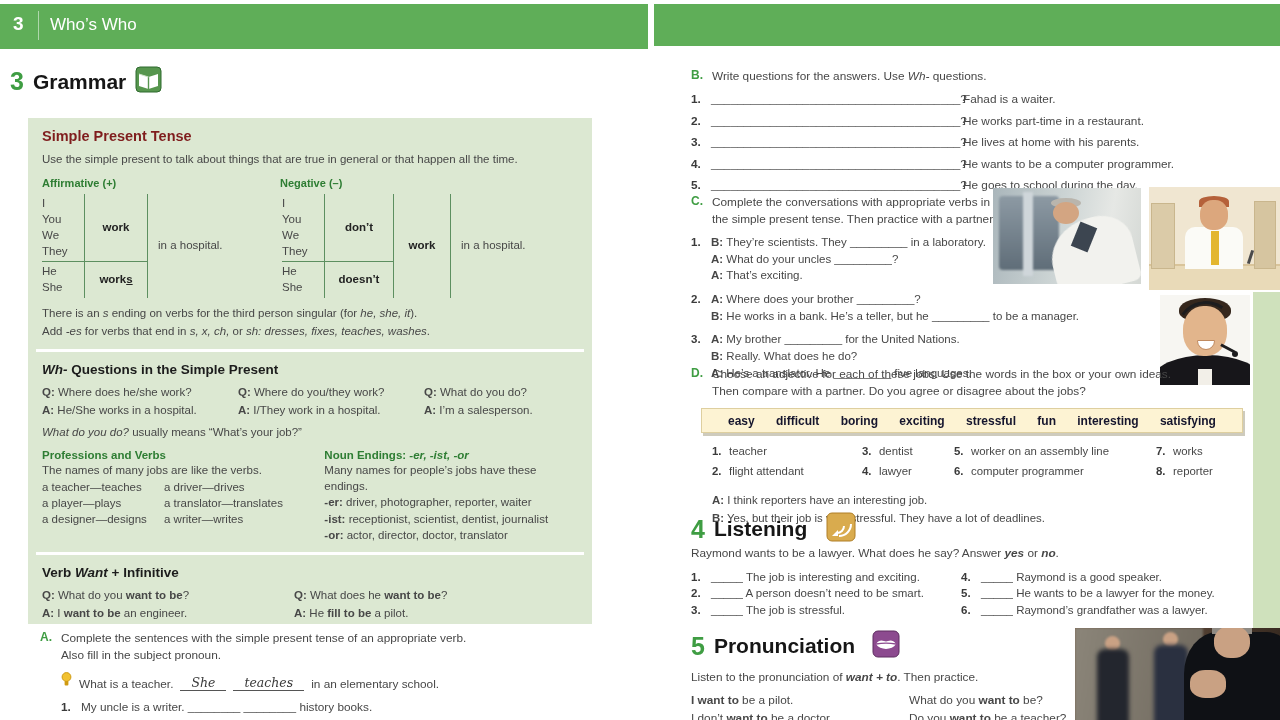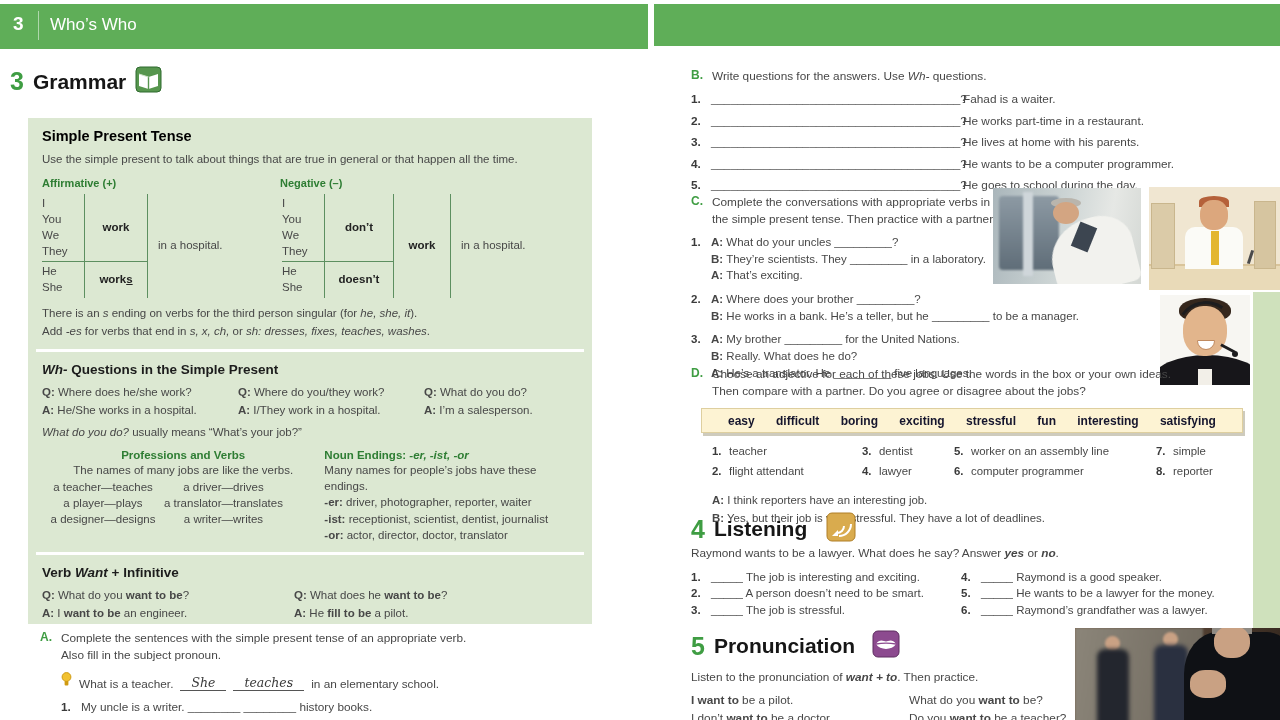--- a/index.html
+++ b/index.html
@@ -16,21 +16,21 @@
 
   
   .sec-head{position:absolute;display:flex;align-items:center;gap:9px;}
   .sec-num{font-size:25px;font-weight:bold;color:#3f9d43;}
   .sec-title{font-size:21px;font-weight:bold;color:#161616;}
   .icon{display:inline-block;}
 
   
   .panel{position:absolute;left:28px;top:118px;width:564px;height:506px;background:#dce8d2;
          padding:7px 14px;box-sizing:border-box;font-size:11.5px;line-height:1.35;}
-  .p-h1{font-size:14.5px;font-weight:bold;color:#000000;margin:2px 0 5px;}
+  .p-h1{font-size:14.5px;font-weight:bold;color:#7f1d1d;margin:2px 0 5px;}
   .p-h2{font-size:13.5px;font-weight:bold;color:#1c1c1c;margin:4px 0 6px;}
   .p-intro{margin-bottom:9px;}
   .labels{display:flex;margin-bottom:3px;}
   .labels span{font-weight:bold;color:#2e7d33;font-size:11px;}
   .labels .l1{width:238px;}
   .tables{display:flex;gap:24px;margin-bottom:8px;}
   .gt{display:flex;}
   .gt-row{display:flex;}
   .gt-row.top{border-bottom:1px solid #5d8f60;}
   .gt-p{width:42px;white-space:pre-line;line-height:16px;padding:1px 0 2px;}
@@ -218,21 +218,21 @@
         <div><b>A:</b>  I/They work in a hospital.</div>
       </div>
       <div class="qa-col">
         <div><b>Q:</b>  What do you do?</div>
         <div><b>A:</b>  I’m a salesperson.</div>
       </div>
     </div>
     <div class="p-note"><i>What do you do?</i> usually means “What’s your job?”</div>
 
     <div class="prof-row">
-      <div style="width:288px;text-align:center;">
+      <div style="width:288px;">
         <div class="g-head">Professions and Verbs</div>
         <div>The names of many jobs are like the verbs.</div>
         <div class="pair-cols">
           <div style="width:122px;">
             <div>a teacher—teaches</div>
             <div>a player—plays</div>
             <div>a designer—designs</div>
           </div>
           <div>
             <div>a driver—drives</div>
@@ -328,22 +328,22 @@
 
     <div class="ex exc">
       <div class="ex-head">
         <span class="ex-label">C.</span>
         <span class="ex-text">Complete the conversations with appropriate verbs in
 the simple present tense. Then practice with a partner.</span>
       </div>
       <div class="conv">
         <span class="num">1.</span>
         <span>
+          <div><b>B:</b> They’re scientists. They _________ in a laboratory.</div>
           <div><b>A:</b> What do your uncles _________?</div>
-          <div><b>B:</b> They’re scientists. They _________ in a laboratory.</div>
           <div><b>A:</b> That’s exciting.</div>
         </span>
       </div>
       <div class="conv">
         <span class="num">2.</span>
         <span style="width:520px;">
           <div><b>A:</b> Where does your brother _________?</div>
           <div style="width:520px;"><b>B:</b> He works in a bank. He’s a teller, but he _________ to be a manager.</div>
         </span>
       </div>
@@ -422,21 +422,21 @@
         <div class="job">
             <span class="num">5.</span>
             <span>worker on an assembly line</span>
           </div>
         <div class="job">
             <span class="num">6.</span>
             <span>computer programmer</span>
           </div>
         <div class="job">
             <span class="num">7.</span>
-            <span>simple</span>
+            <span>works</span>
           </div>
         <div class="job">
             <span class="num">8.</span>
             <span>reporter</span>
           </div>
       </div>
       <div class="d-dialog">
         <div><b>A:</b>  I think reporters have an interesting job.</div>
         <div><b>B:</b>  Yes, but their job is very stressful. They have a lot of deadlines.</div>
       </div>

